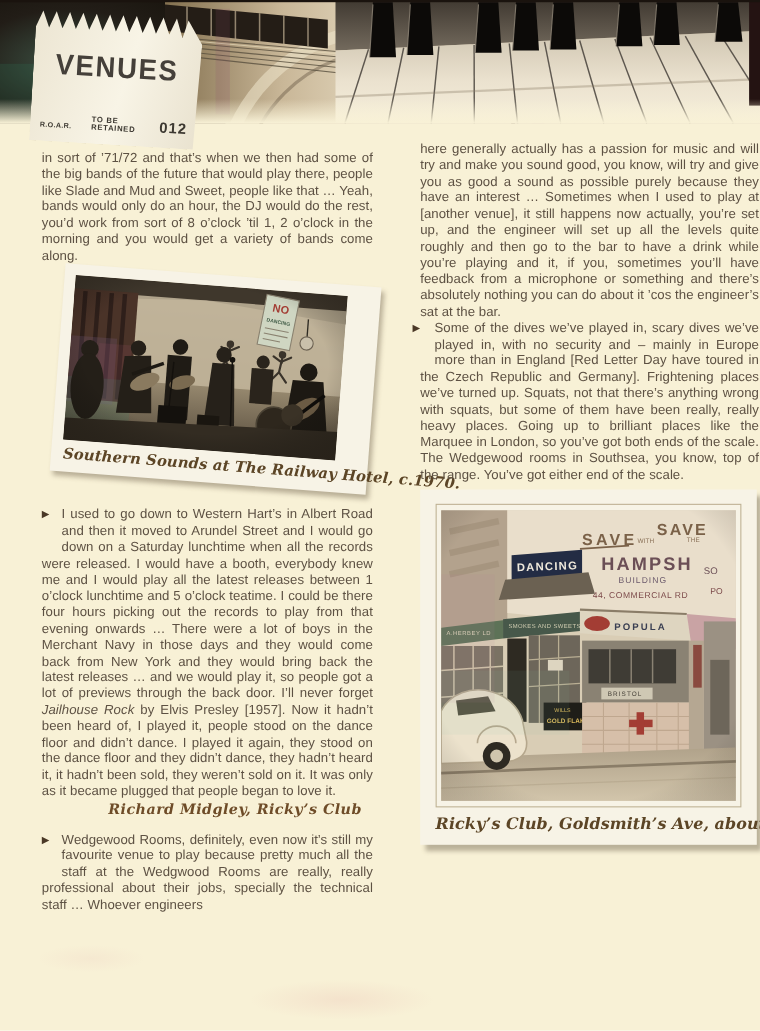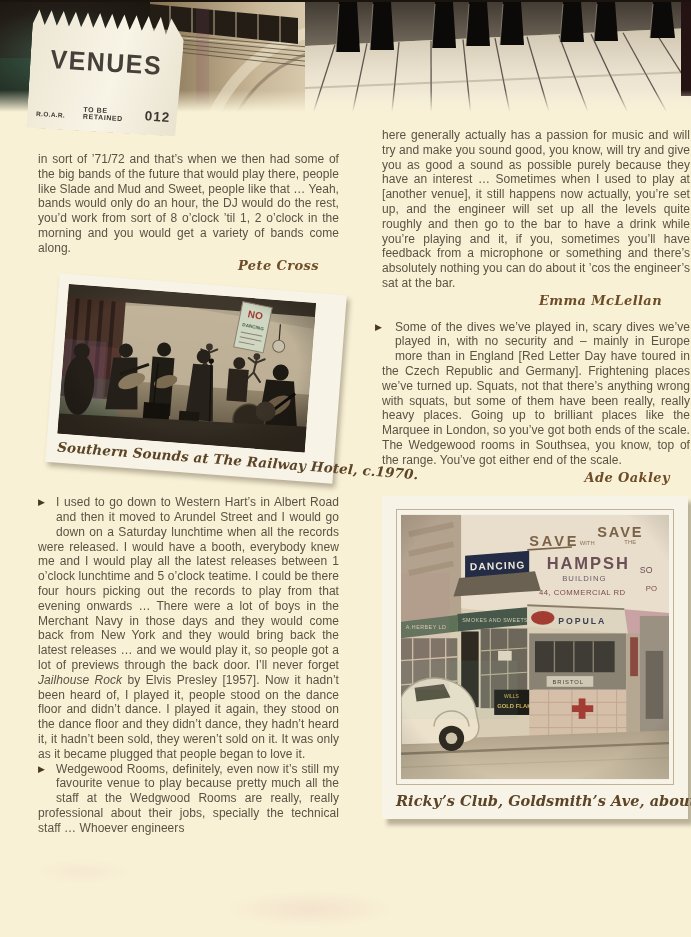--- a/index.html
+++ b/index.html
@@ -32,21 +32,21 @@
   }
   .ticket-row{
     position:absolute;left:9px;right:9px;bottom:11px;
     display:flex;align-items:flex-end;color:#3c3831;font-weight:700;
   }
   .t-roar{font-size:6.5px;letter-spacing:.3px;}
   .t-ret{font-size:7px;letter-spacing:.6px;margin-left:18px;}
   .t-num{font-size:13.5px;margin-left:auto;letter-spacing:1px;}
   
   .col{position:absolute;color:#5d5143;font-size:12px;line-height:14.8px;letter-spacing:.05px;}
-  .col-left{left:38px;top:152px;width:301px;}
+  .col-left{left:38px;top:136px;width:301px;}
   .col-right{left:352px;top:128px;width:308px;margin-left:30px;}
   .para{margin:0;text-align:justify;}
   .para em{}
   .bullet{
     float:left;width:18px;height:30px;
     font-size:9px;line-height:15px;color:#4a3826;
   }
   .col-right .bullet{margin-left:-7px;width:20px;}
   .attrib{
     text-align:right;
@@ -174,21 +174,20 @@
     <div class="ticket-title">VENUES</div>
     <div class="ticket-row">
       <span class="t-roar">R.O.A.R.</span>
       <span class="t-ret">TO BE RETAINED</span>
       <span class="t-num">012</span>
     </div>
   </div>
 
   <div class="col col-left">
     <p class="para">in sort of ’71/72 and that’s when we then had some of the big bands of the future that would play there, people like Slade and Mud and Sweet, people like that … Yeah, bands would only do an hour, the DJ would do the rest, you’d work from sort of 8 o’clock ’til 1, 2 o’clock in the morning and you would get a variety of bands come along.</p>
-    <div class="attrib pad-lg">Pete Cross</div>
 
     <div class="photo1">
       <svg class="p1svg" viewBox="0 0 248 150">
         <defs>
           <linearGradient id="p1bg" x1="0" x2="0" y1="0" y2="1">
             <stop offset="0" stop-color="#b3a68e"></stop>
               <stop offset="0.6" stop-color="#97896f"></stop>
               <stop offset="1" stop-color="#564b3c"></stop>
           </linearGradient>
           <radialGradient id="p1vig" cx="0.5" cy="0.45" r="0.75">
@@ -254,30 +253,29 @@
           <circle cx="190" cy="122" r="16" fill="#2e271d" stroke="#4a4234" stroke-width="1.5"></circle>
           <circle cx="206" cy="112" r="10" fill="#3a3226"></circle>
         </g>
         <polygon points="0,130 248,124 248,150 0,150" fill="#332c22"></polygon>
         <rect width="248" height="150" fill="url(#p1vig)"></rect>
       </svg>
       <div class="caption c1">Southern Sounds at The Railway Hotel, c.1970.</div>
     </div>
 
     <p class="para"><span class="bullet">▶</span><span><span>I used to go down to Western Hart’s in Albert Road and then it moved to Arundel Street and I would go down on a Saturday lunchtime when all the records were released.  I would have a booth, everybody knew me and I would play all the latest releases between 1 o’clock lunchtime and 5 o’clock teatime.  I could be there four hours picking out the records to play from that evening onwards … There were a lot of boys in the Merchant Navy in those days and they would come back from New York and they would bring back the latest releases … and we would play it, so people got a lot of previews through the back door.  I’ll never forget </span><em>Jailhouse Rock</em><span> by Elvis Presley [1957].  Now it hadn’t been heard of, I played it, people stood on the dance floor and didn’t dance.  I played it again, they stood on the dance floor and they didn’t dance, they hadn’t heard it, it hadn’t been sold, they weren’t sold on it.  It was only as it became plugged that people began to love it.</span></span></p>
+    <div class="attrib pad-sm">Richard Midgley, Ricky’s Club</div>
 
     <p class="para"><span class="bullet">▶</span><span>Wedgewood Rooms, definitely, even now it’s still my favourite venue to play because pretty much all the staff at the Wedgwood Rooms are really, really professional about their jobs, specially the technical staff … Whoever engineers</span></p>
   </div>
 
   <div class="col col-right">
     <p class="para">here generally actually has a passion for music and will try and make you sound good, you know, will try and give you as good a sound as possible purely because they have an interest … Sometimes when I used to play at [another venue], it still happens now actually, you’re set up, and the engineer will set up all the levels quite roughly and then go to the bar to have a drink while you’re playing and it, if you, sometimes you’ll have feedback from a microphone or something and there’s absolutely nothing you can do about it ’cos the engineer’s sat at the bar.</p>
-    <div class="attrib pad-md">Emma McLellan</div>
 
     <p class="para"><span class="bullet">▶</span><span>Some of the dives we’ve played in, scary dives we’ve played in, with no security and – mainly in Europe more than in England [Red Letter Day have toured in the Czech Republic and Germany].  Frightening places we’ve turned up.  Squats, not that there’s anything wrong with squats, but some of them have been really, really heavy places.  Going up to brilliant places like the Marquee in London, so you’ve got both ends of the scale.  The Wedgewood rooms in Southsea, you know, top of the range.  You’ve got either end of the scale.</span></p>
-    <div class="attrib pad-lg">Ade Oakley</div>
 
     <div class="photo2">
       <div class="p2frame">
         <svg class="p2svg" viewBox="0 0 276 272">
           <defs>
             <linearGradient id="p2pave" x1="0" x2="0" y1="0" y2="1">
               <stop offset="0" stop-color="#b0a28a"></stop>
                 <stop offset="1" stop-color="#d2c5ab"></stop>
             </linearGradient>
             <radialGradient id="p2vig" cx="0.5" cy="0.45" r="0.8">

